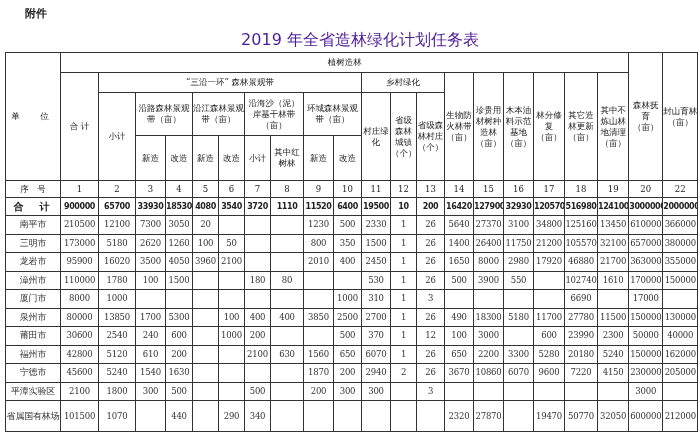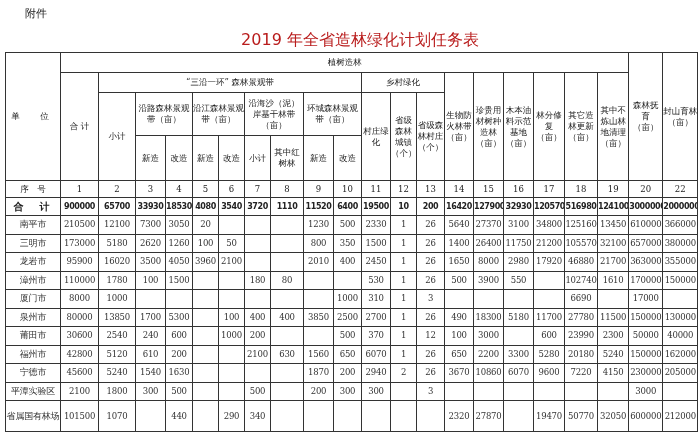--- a/index.html
+++ b/index.html
@@ -1,21 +1,21 @@
 <!DOCTYPE html>
 <html><head>
 <meta charset="utf-8">
 <style>
   html, body { margin:0; padding:0; background:#ffffff; }
   body { width:700px; height:437px; position:relative; overflow:hidden;
          font-family:"DejaVu Serif","Liberation Serif",serif; color:#222; }
   .attach { position:absolute; left:13px; top:6px; font-family:"DejaVu Sans","Liberation Sans",sans-serif;
-            font-size:11px; font-weight:normal; color:#222;padding-left:12px; }
+            font-size:11px; font-weight:bold; color:#222;padding-left:12px; }
   .title { position:absolute; left:0; width:700px; top:30px; text-align:center;
-           font-family:"DejaVu Sans","Liberation Sans",sans-serif; font-size:16px; color:#b91c1c; padding-left:20px; box-sizing:border-box; }
+           font-family:"DejaVu Sans","Liberation Sans",sans-serif; font-size:16px; color:#4c1d95; padding-left:20px; box-sizing:border-box; }
   table.tbl { position:absolute; left:5px; top:52px; border-collapse:collapse; table-layout:fixed; width:692px; }
   table.tbl td { border:1px solid #333; text-align:center; vertical-align:middle; padding:0; font-size:8.5px;
                  line-height:11px; overflow:hidden; white-space:nowrap; }
   table.tbl td.wrap { white-space:normal; }
   tr.h1 td { height:19px; }
   tr.h2 td { height:19px;margin-top:47px; }
   tr.h3 td { height:42px; }
   tr.h4 td { height:44px; }
   tr.seq td { height:16px; }
   tr.tot td { height:17px; font-weight:bold; font-family:"DejaVu Sans","Liberation Sans",sans-serif; font-size:8px; letter-spacing:-0.4px; }

